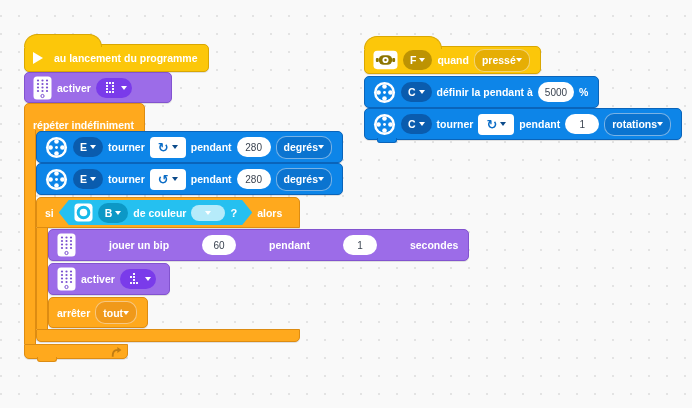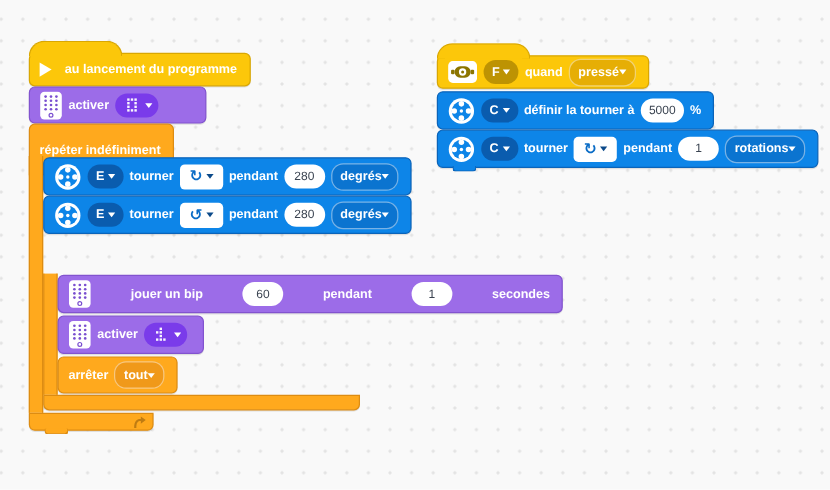--- a/index.html
+++ b/index.html
@@ -187,20 +187,41 @@
       <span class="tri navy"></span>
     </span>
     <span>pendant</span>
     <span class="num">280</span>
     <span class="dd blue-dd">
       <span>degrés</span>
       <span class="tri"></span>
     </span>
   </div>
 
+  <div class="blk orange" style="left:36px;top:197px;height:31px;width:264px;border-radius:5px 5px 0 0;">
+    <span>si</span>
+    <span class="hex">
+      <span class="icon">
+        <svg width="19" height="19" viewBox="0 0 20 20">
+            <rect x="0.5" y="0.5" width="19" height="19" rx="4" fill="#fff"></rect>
+            <circle cx="10" cy="10" r="5.6" fill="none" stroke="#17b9ea" stroke-width="3.2"></circle>
+          </svg>
+      </span>
+      <span class="pill sensor">
+        <span>B</span>
+        <span class="tri"></span>
+      </span>
+      <span>de couleur</span>
+      <span class="swatch">
+        <span class="tri"></span>
+      </span>
+      <span class="qmark">?</span>
+    </span>
+    <span>alors</span>
+  </div>
 
   <div class="arm" style="left:36px;top:228px;height:101px;"></div>
 
   <div class="blk purple" style="left:48px;top:229px;height:32px;gap:33px;">
     <span class="icon">
       <svg width="19" height="24" viewBox="0 0 19 24">
           <rect x="0.5" y="0.5" width="18" height="23" rx="3.5" fill="#fff"></rect>
           <g fill="#7a4fd0">
             <circle cx="5" cy="4.5" r="1.1"></circle>
             <circle cx="9.5" cy="4.5" r="1.1"></circle>
@@ -318,21 +339,21 @@
             <circle cx="12" cy="18.2" r="2.4"></circle>
             <circle cx="5.8" cy="12" r="2.4"></circle>
             <circle cx="12" cy="12" r="1.5"></circle>
           </g>
         </svg>
     </span>
     <span class="pill motor">
       <span>C</span>
       <span class="tri"></span>
     </span>
-    <span>définir la tourner à</span>
+    <span>définir la pendant à</span>
     <span class="num">5000</span>
     <span>%</span>
   </div>
 
   <div class="blk blue" style="left:364px;top:108px;height:32px;">
     <span class="icon">
       <svg width="23" height="23" viewBox="0 0 24 24">
           <circle cx="12" cy="12" r="11" fill="#fff"></circle>
           <circle cx="12" cy="12" r="8.4" fill="#0d85e8"></circle>
           <g fill="#fff">

